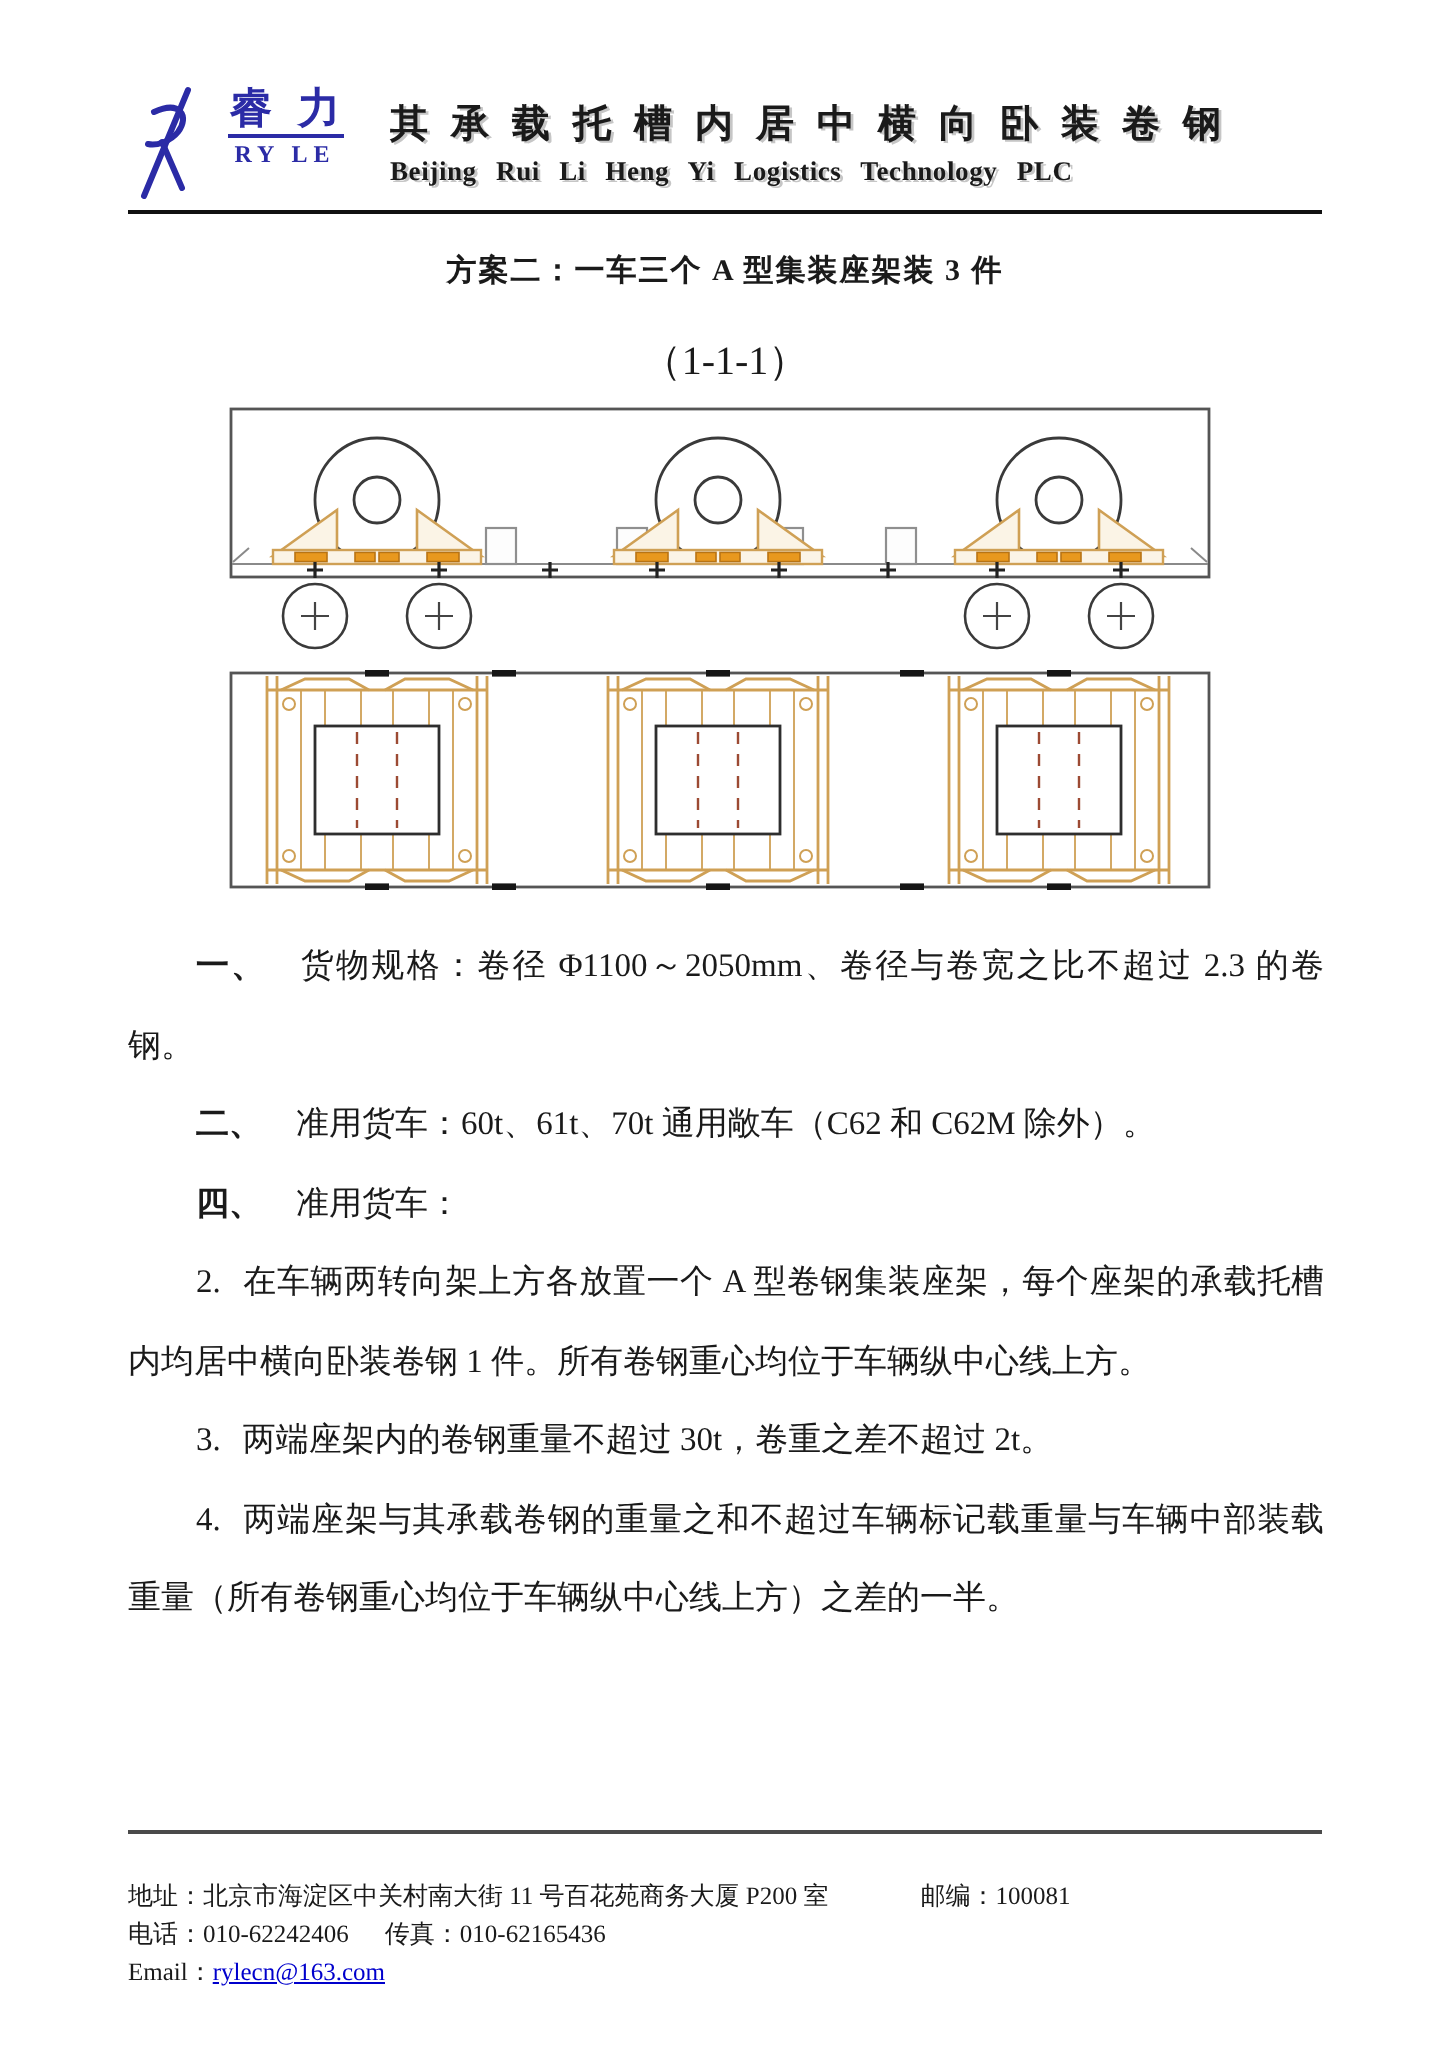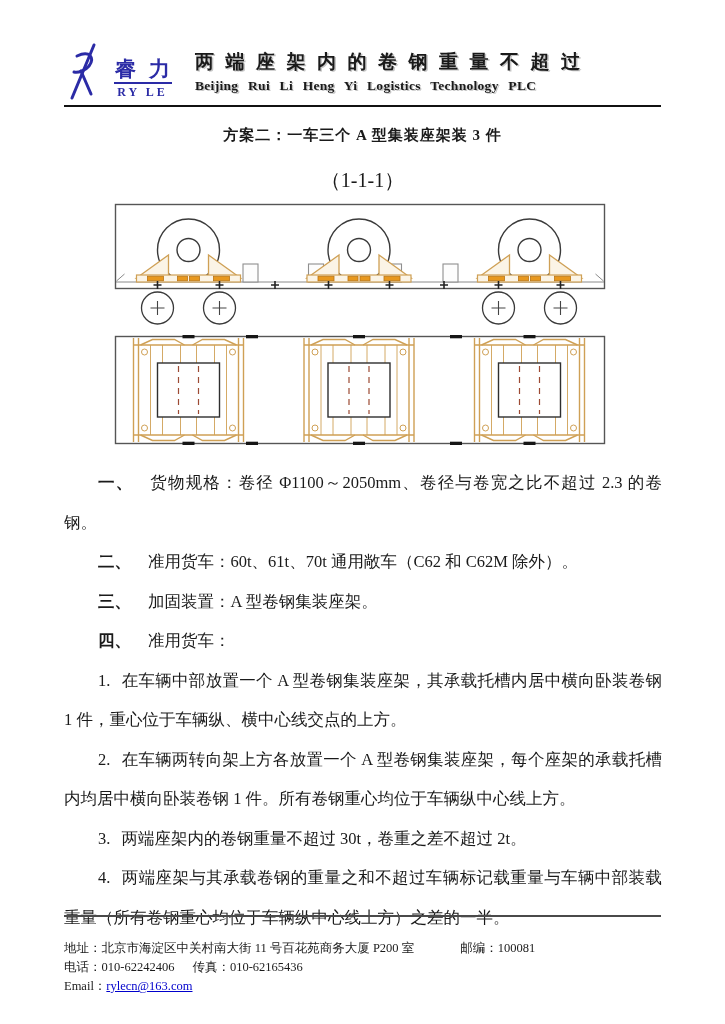--- a/index.html
+++ b/index.html
@@ -9,21 +9,21 @@
   }
   *{margin:0;padding:0;box-sizing:border-box;}
   html,body{width:725px;height:1024px;}
   body{
     background:#ffffff;color:var(--ink);
     font-family:"Liberation Serif","DejaVu Serif",serif;
     position:relative;overflow:hidden;
   }
   
   .header{position:absolute;left:64px;top:42px;width:597px;display:flex;align-items:center;gap:12px;}
-  .logo{display:flex;align-items:flex-end;gap:2px;color:var(--brand);flex:0 0 auto;}
+  .logo{display:flex;align-items:flex-start;gap:2px;color:var(--brand);flex:0 0 auto;}
   .logo-col{display:flex;flex-direction:column;align-items:center;}
   .logo-cn{font-size:21px;font-weight:bold;color:var(--brand);letter-spacing:13px;margin-left:13px;white-space:nowrap;line-height:24px;}
   .logo-rule{width:58px;border-top:2px solid var(--brand);margin:1px 0 1px;}
   .logo-en{font-size:12px;color:var(--brand);letter-spacing:3px;font-weight:bold;}
   .company{flex:1;min-width:0;}
   .company-cn{font-size:19px;letter-spacing:11.5px;white-space:nowrap;font-weight:bold;text-shadow:1.4px 1px 0 #c6c6c6;}
   .company-en{font-size:13.5px;margin-top:3px;font-weight:bold;word-spacing:6px;letter-spacing:0.3px;white-space:nowrap;text-shadow:1.4px 1px 0 #c6c6c6;}
   .header-rule{position:absolute;left:64px;top:105px;width:597px;border-top:2px solid #111;}
   
   .doc-title{position:absolute;left:0;top:126px;width:100%;text-align:center;font-size:15px;font-weight:bold;letter-spacing:1px;}
@@ -71,21 +71,21 @@
         <path d="M17 29 L27 52"></path>
       </g>
     </svg>
     <div class="logo-col">
       <div class="logo-cn">睿力</div>
       <div class="logo-rule"></div>
       <div class="logo-en">RY LE</div>
     </div>
   </div>
   <div class="company">
-    <div class="company-cn">两端座架内的卷钢重量不超过</div>
+    <div class="company-cn">其承载托槽内居中横向卧装卷钢</div>
     <div class="company-en">Beijing Rui Li Heng Yi Logistics Technology PLC</div>
   </div>
 </div>
 <div class="header-rule"></div>
 
 <div class="doc-title">方案二：一车三个 A 型集装座架装 3 件</div>
 <div class="scheme-code">（1-1-1）</div>
 
 <div class="fig1">
 <svg width="492" height="124" viewBox="0 0 492 124">
@@ -172,24 +172,22 @@
   <use href="#tick" x="138" y="108.5"></use>
   <use href="#tick" x="245" y="108.5"></use>
   <use href="#tick" x="342" y="108.5"></use>
   <use href="#tick" x="415.5" y="108.5"></use>
 </svg>
 </div>
 
 <div class="body-text">
   <p><span class="sec-label">一、</span><span>货物规格：卷径 Φ1100～2050mm、卷径与卷宽之比不超过 2.3 的卷钢。</span></p>
   <p><span class="sec-label">二、</span><span>准用货车：60t、61t、70t 通用敞车（C62 和 C62M 除外）。</span></p>
-  <p><span class="sec-label">三、</span><span>加固装置：A 型卷钢集装座架。</span></p>
   <p><span class="sec-label">四、</span><span>准用货车：</span></p>
 
-  <p><span class="step-label">1.</span><span>在车辆中部放置一个 A 型卷钢集装座架，其承载托槽内居中横向卧装卷钢 1 件，重心位于车辆纵、横中心线交点的上方。</span></p>
   <p><span class="step-label">2.</span><span>在车辆两转向架上方各放置一个 A 型卷钢集装座架，每个座架的承载托槽内均居中横向卧装卷钢 1 件。所有卷钢重心均位于车辆纵中心线上方。</span></p>
   <p><span class="step-label">3.</span><span>两端座架内的卷钢重量不超过 30t，卷重之差不超过 2t。</span></p>
   <p><span class="step-label">4.</span><span>两端座架与其承载卷钢的重量之和不超过车辆标记载重量与车辆中部装载重量（所有卷钢重心均位于车辆纵中心线上方）之差的一半。</span></p>
 </div>
 
 <div class="footer">
   <div>
     <span>地址：</span><span>北京市海淀区中关村南大街 11 号百花苑商务大厦 P200 室</span><span class="gap"></span><span>邮编：</span><span>100081</span>
   </div>
   <div>

